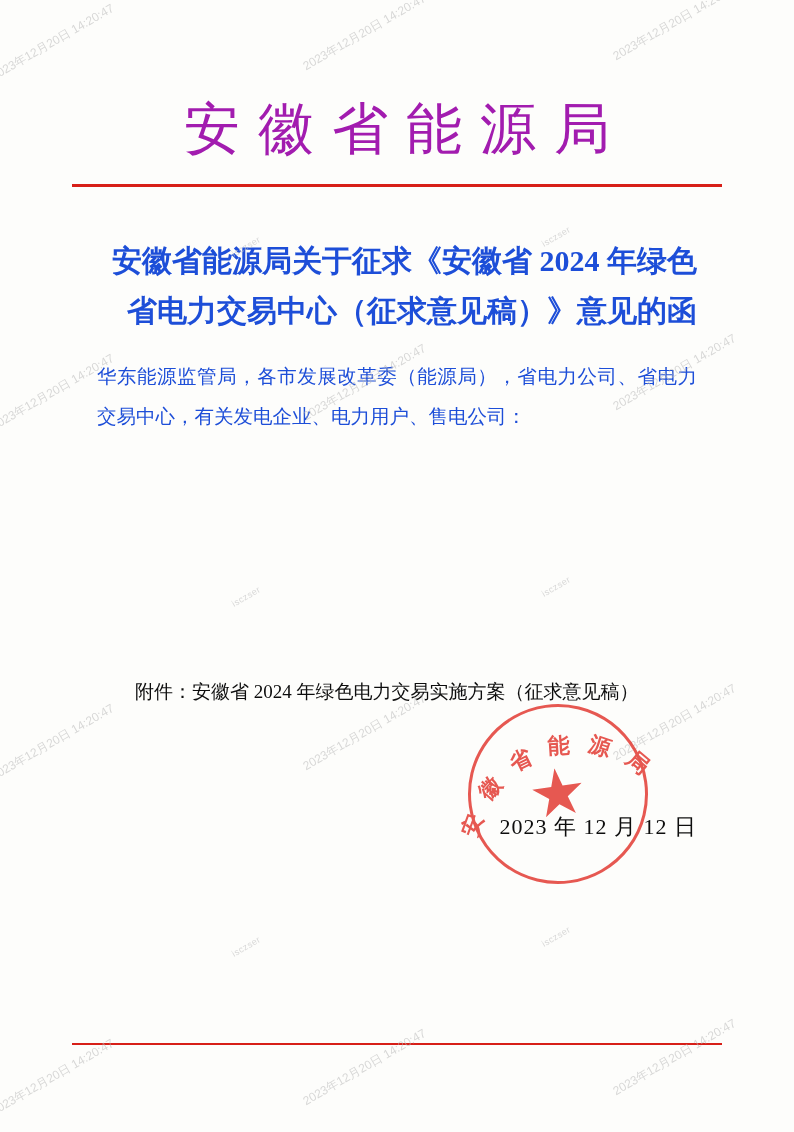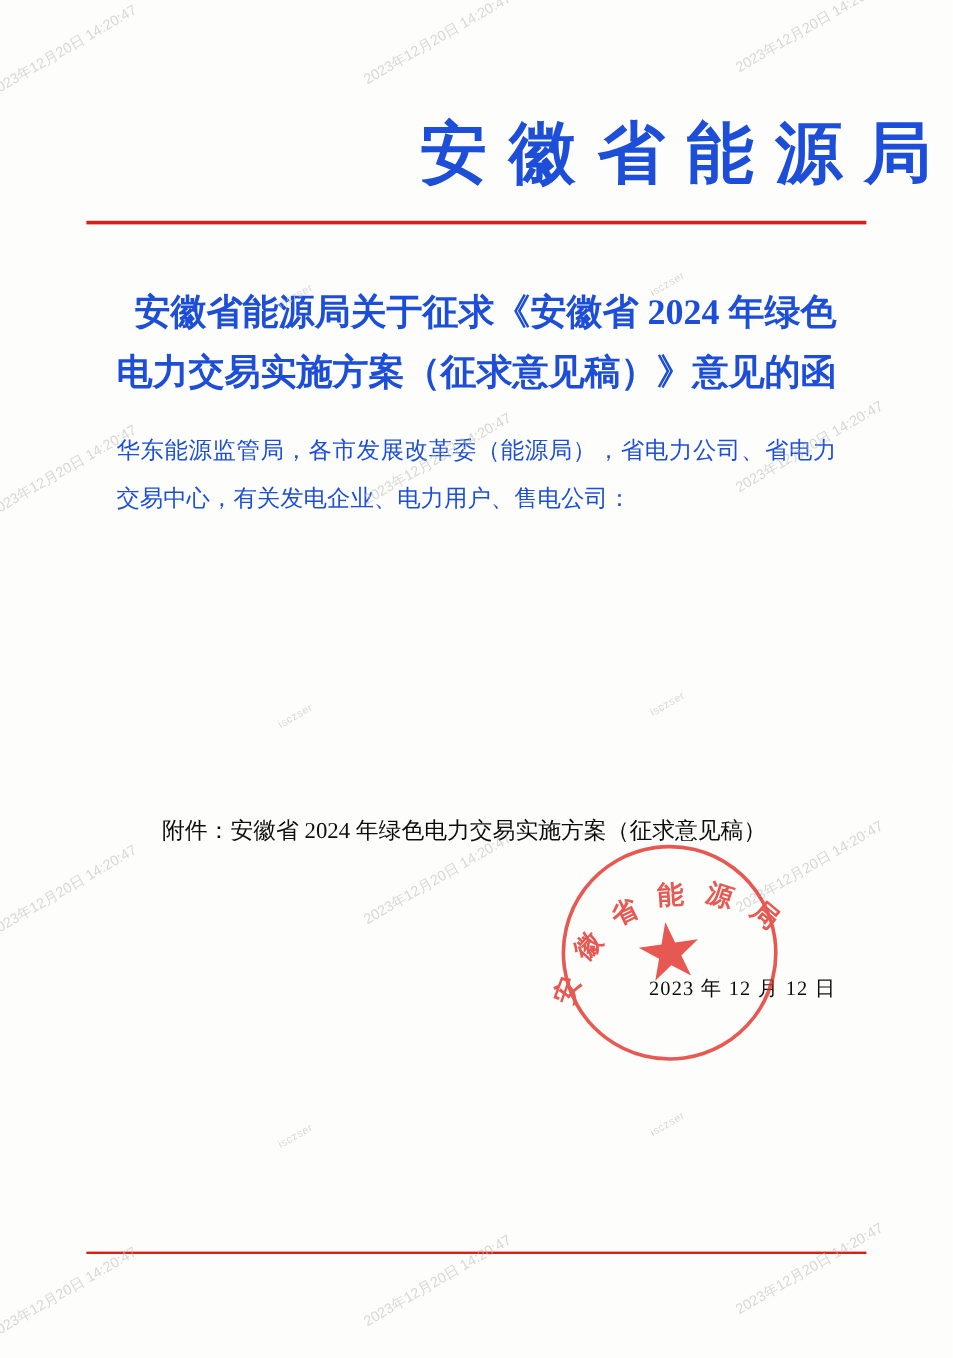--- a/index.html
+++ b/index.html
@@ -56,28 +56,27 @@
   .letterhead {
     position: absolute;
     top: 96px;
     left: 0;
     width: 794px;
     text-align: center;
     z-index: 2;
   }
   .letterhead-title {
     font-family: "Liberation Serif", serif;
-    font-weight: bold;
+    font-weight: normal;
     font-size: 56px;
-    color: #1d4ed8;
+    color: #a21caf;
     letter-spacing: 18px;
     padding-left: 18px;
     line-height: 1.2;
     white-space: nowrap;
-    text-align: right;
   }
   .head-rule {
     position: absolute;
     top: 184px;
     left: 72px;
     width: 650px;
     height: 3px;
     background: #d71f18;
     z-index: 2;
   }
@@ -133,21 +132,21 @@
   }
 
   
   .doc-date {
     position: absolute;
     top: 812px;
     left: 97px;
     width: 600px;
     text-align: right;
     padding-right: 42px;
-    font-size: 17px;
+    font-size: 22px;
     letter-spacing: 1px;
     color: #0d0d0d;
     z-index: 2;
   }
 
   
   .seal {
     position: absolute;
     top: 704px;
     left: 468px;
@@ -230,21 +229,21 @@
     <div class="wm-small" style="left:540px; top:940px;">isczser</div>
   </div>
 
   <div class="letterhead">
     <div class="letterhead-title">安徽省能源局</div>
   </div>
   <div class="head-rule"></div>
 
   <div class="doc-title">
     <div>安徽省能源局关于征求《安徽省 2024 年绿色</div>
-    <div>电力交易实施方案（征求意见稿）》意见的函</div>
+    <div>省电力交易中心（征求意见稿）》意见的函</div>
   </div>
 
   <div class="body-block">
     <p>华东能源监管局，各市发展改革委（能源局），省电力公司、省电力交易中心，有关发电企业、电力用户、售电公司：</p>
   </div>
 
   <div class="attachment">附件：安徽省 2024 年绿色电力交易实施方案（征求意见稿）</div>
 
   <div class="seal">
     <div class="seal-inner">

